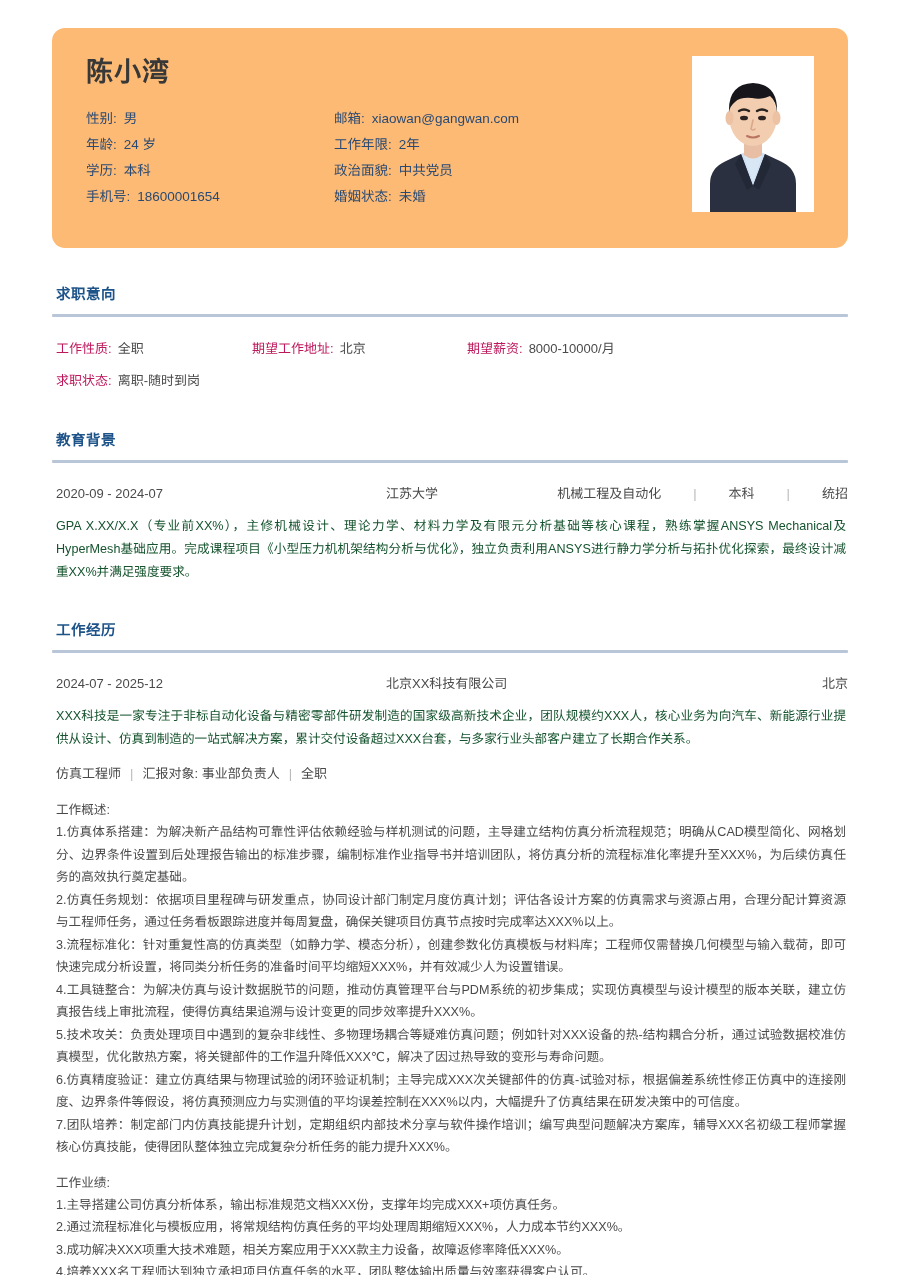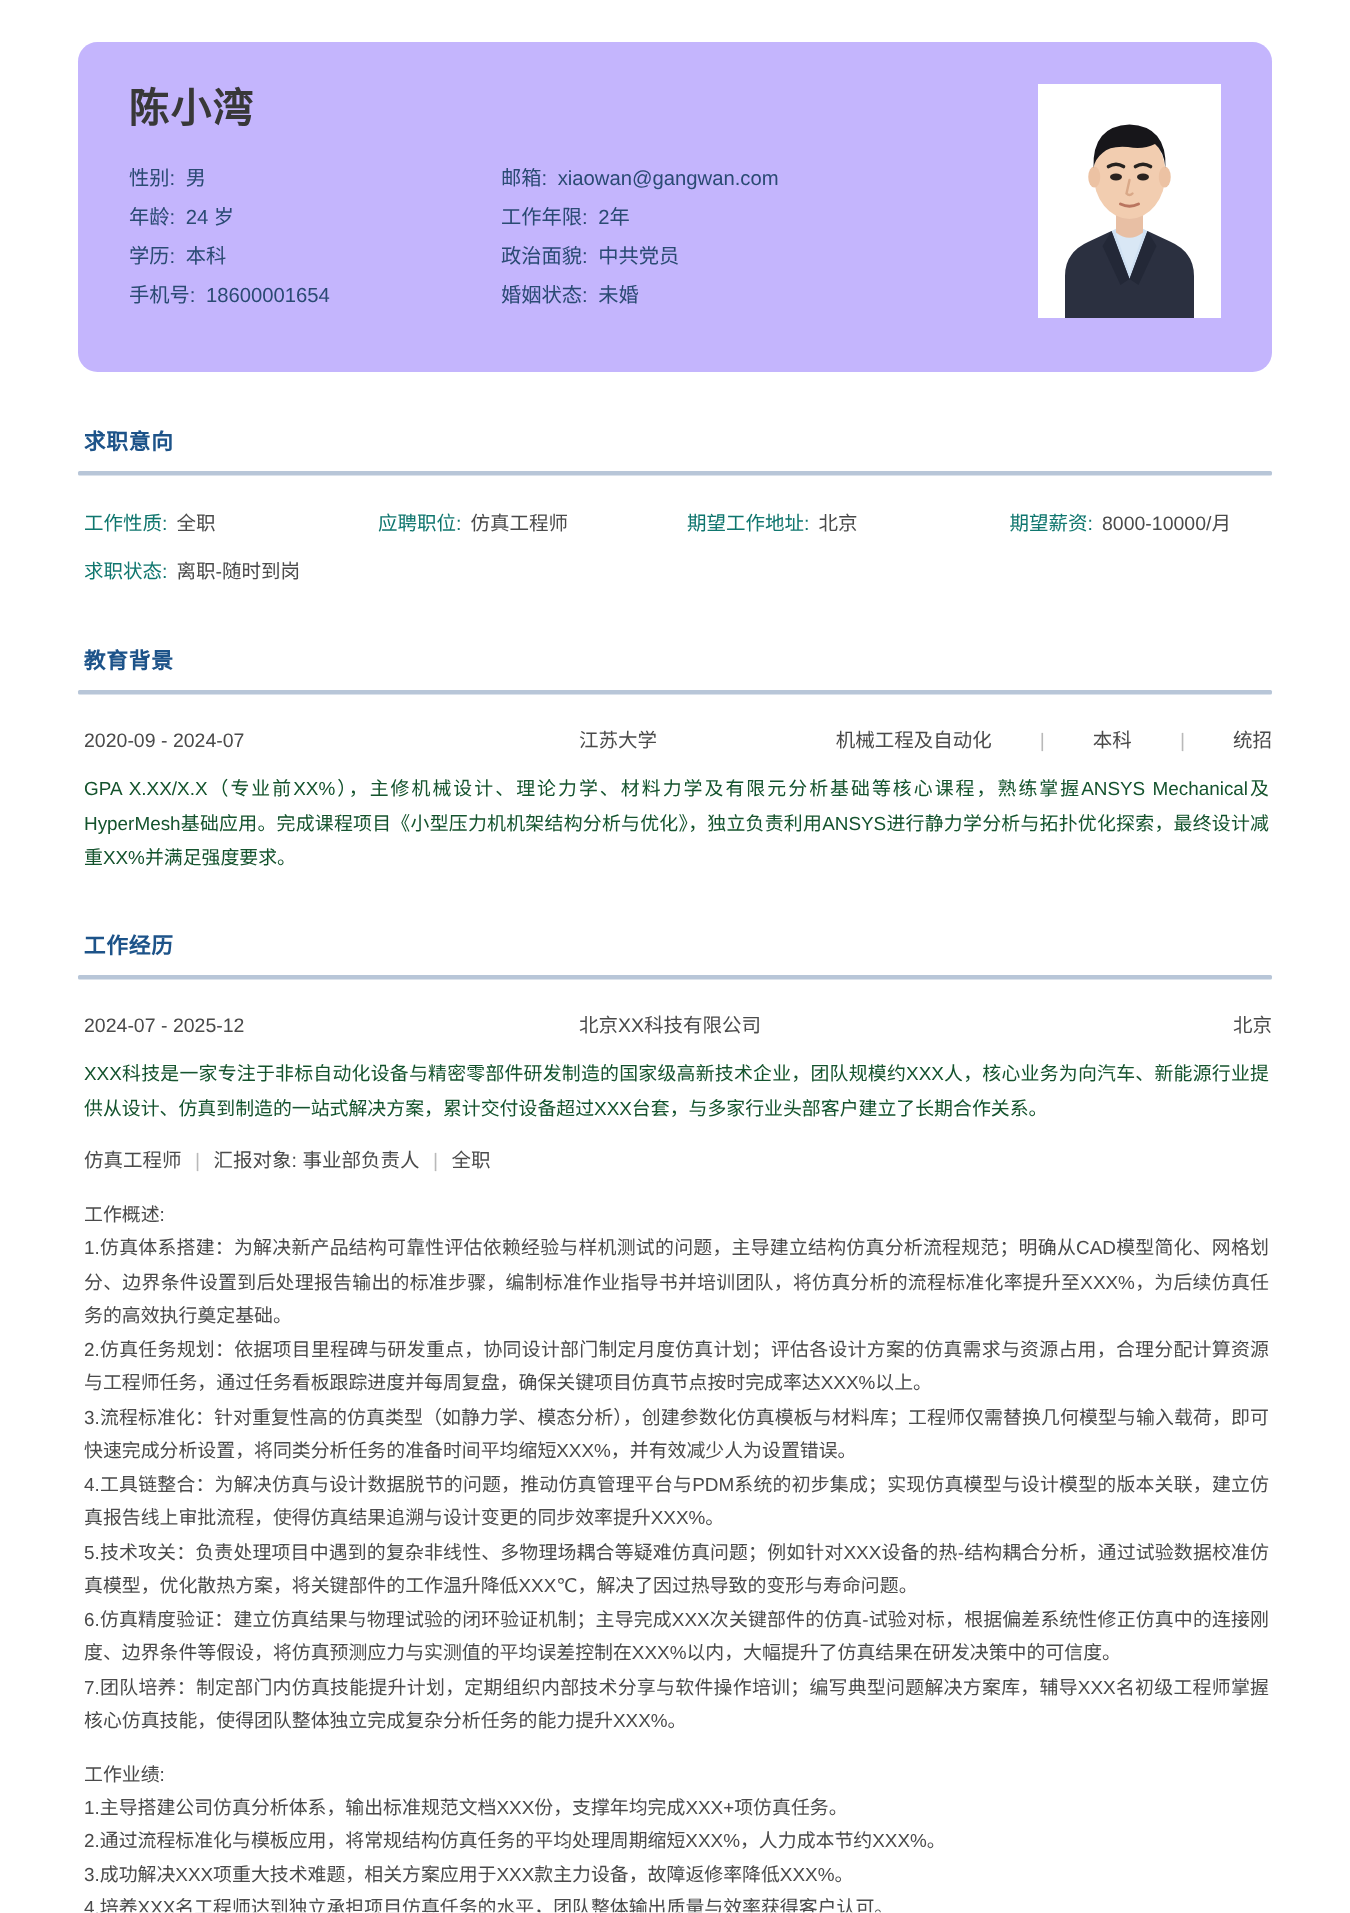--- a/index.html
+++ b/index.html
@@ -19,21 +19,21 @@
     width: 900px;
     height: 1275px;
     background: #ffffff;
     padding: 28px 52px 0 52px;
     overflow: hidden;
   }
 
   
   .header-card {
     position: relative;
-    background: #c4b5fd;
+    background: #fdba74;
     border-radius: 13px;
     height: 220px;
     padding: 30px 34px 0 34px;
     margin-bottom: 34px;
   }
 
   .name {
     font-size: 27px;
     font-weight: bold;
     color: #383838;
@@ -99,21 +99,21 @@
     font-size: 13px;
     color: #4a4a4a;
     line-height: 30px;
     padding-left: 4px;
   }
   .intent-cell { white-space: nowrap; }
   .intent-cell.c1 { width: 196px; }
   .intent-cell.c2 { width: 206px; }
   .intent-cell.c3 { width: 215px; }
   .intent-cell.c4 { width: auto; }
-  .intent-cell .lbl { color: #0f766e; }
+  .intent-cell .lbl { color: #be185d; }
   .intent-cell .val { color: #4a4a4a; padding-left: 6px; }
 
   .intent-row.second { margin-top: 2px; }
 
   
   .entry-head {
     display: flex;
     align-items: baseline;
     font-size: 13px;
     color: #4a4a4a;
@@ -260,23 +260,20 @@
     </div>
   </div>
 
   <div class="section">
     <div class="section-title">求职意向</div>
     <div class="section-rule"></div>
 
     <div class="intent-row">
       <div class="intent-cell c1">
         <span class="lbl">工作性质:</span><span class="val">全职</span>
-      </div>
-      <div class="intent-cell c2">
-        <span class="lbl">应聘职位:</span><span class="val">仿真工程师</span>
       </div>
       <div class="intent-cell c3">
         <span class="lbl">期望工作地址:</span><span class="val">北京</span>
       </div>
       <div class="intent-cell c4">
         <span class="lbl">期望薪资:</span><span class="val">8000-10000/月</span>
       </div>
     </div>
 
     <div class="intent-row second">

